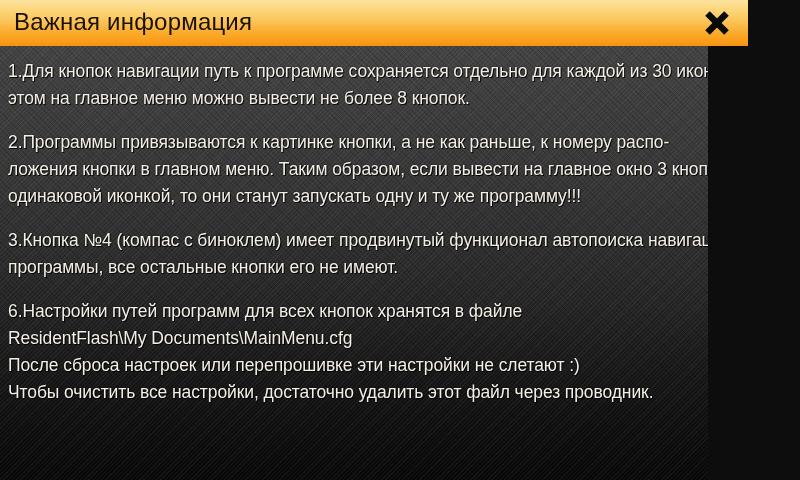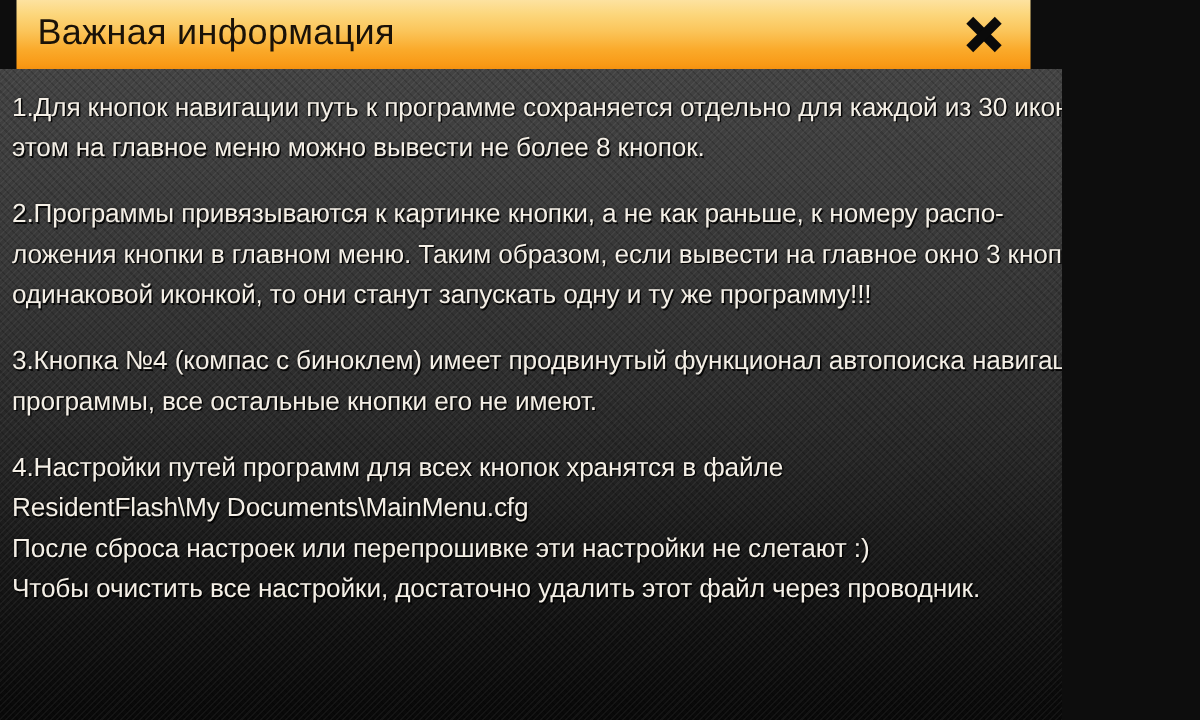--- a/index.html
+++ b/index.html
@@ -19,32 +19,31 @@
     width: 800px;
     height: 480px;
     overflow: hidden;
   }
 
   
   #titlebar {
     position: absolute;
     left: 0;
     top: 0;
-    width: 676px;
+    width: 748px;
     height: 46px;
     background: linear-gradient(to bottom,
         #fde3a0 0%,
         #fcd87f 18%,
         #fbc košili 0%,
         #fbc65a 45%,
         #fbab2c 72%,
         #f99a15 92%,
         #f59210 100%);
     box-sizing: border-box;
-    margin-left: 11px;
   }
   
   #titlebar {
     background: linear-gradient(to bottom,
         #fde2a0 0%,
         #fcd77d 20%,
         #fbc55a 45%,
         #faaa2b 72%,
         #f99a16 93%,
         #f59210 100%);
@@ -153,20 +152,20 @@
   </div>
 
   <div id="content">
     <div id="texture"></div>
 
     <div id="text-block">
       <p class="para">1.Для кнопок навигации путь к программе сохраняется отдельно для каждой из 30 иконок. При этом на главное меню можно вывести не более 8 кнопок.</p>
       <p class="para">2.Программы привязываются к картинке кнопки, а не как раньше, к номеру распо-
 ложения кнопки в главном меню. Таким образом, если вывести на главное окно 3 кнопки с одинаковой иконкой, то они станут запускать одну и ту же программу!!!</p>
       <p class="para">3.Кнопка №4 (компас с биноклем) имеет продвинутый функционал автопоиска навигационной программы, все остальные кнопки его не имеют.</p>
-      <p class="para">4.Настройки путей программ для всех кнопок хранятся в файле
+      <p class="para">6.Настройки путей программ для всех кнопок хранятся в файле
 ResidentFlash\My Documents\MainMenu.cfg
 После сброса настроек или перепрошивке эти настройки не слетают :)
 Чтобы очистить все настройки, достаточно удалить этот файл через проводник.</p>
     </div>
   </div>
 
 </div>
 
 </body></html>

